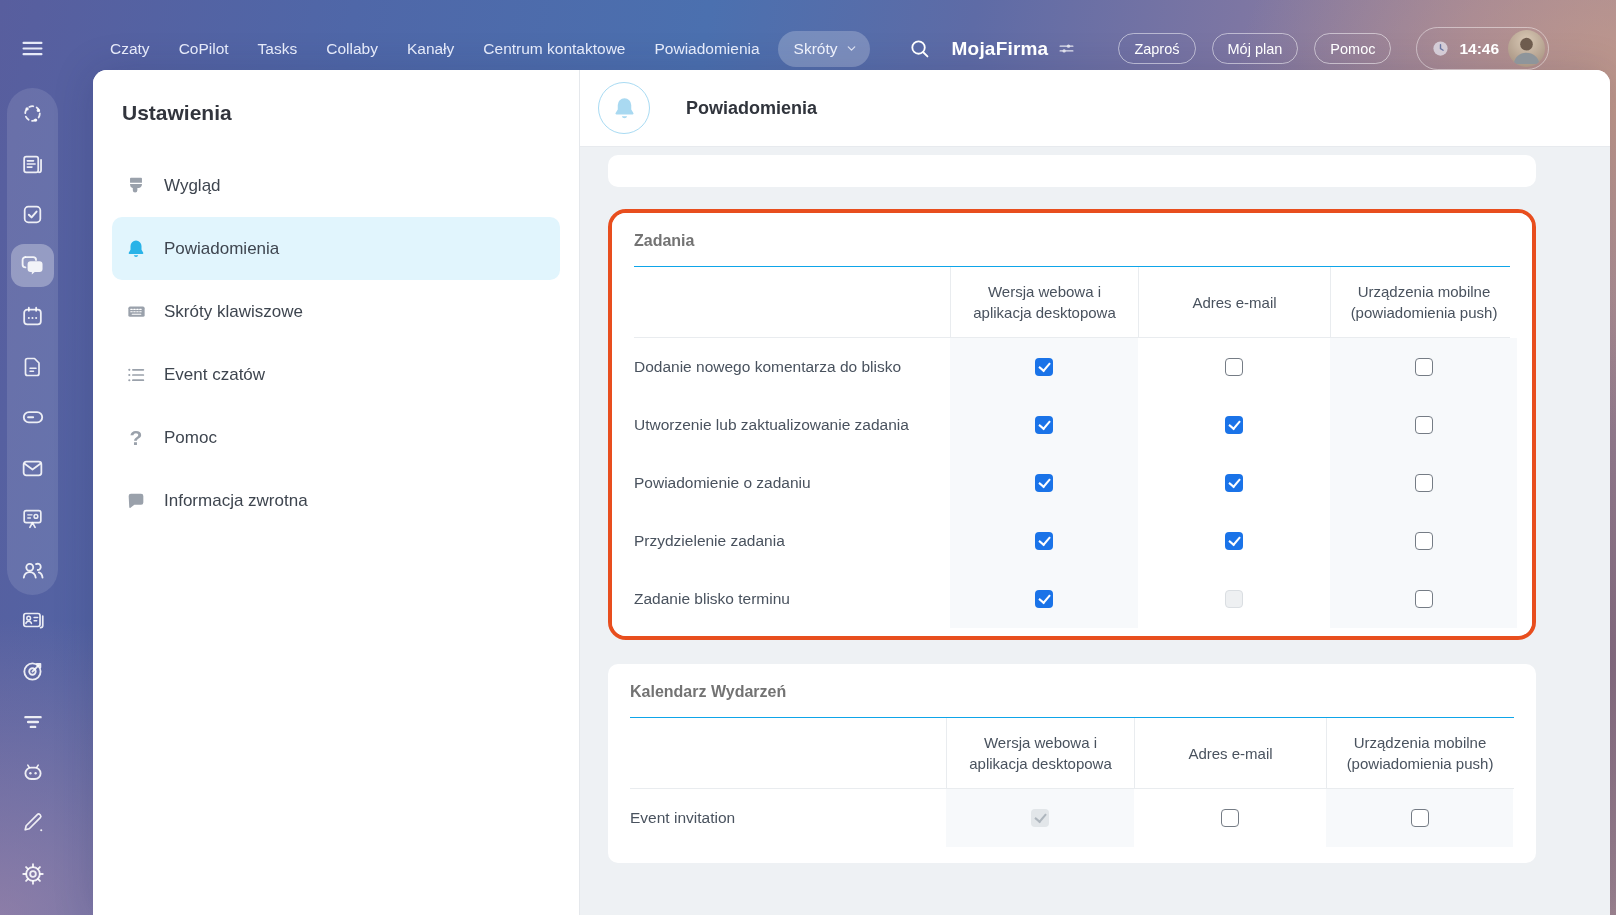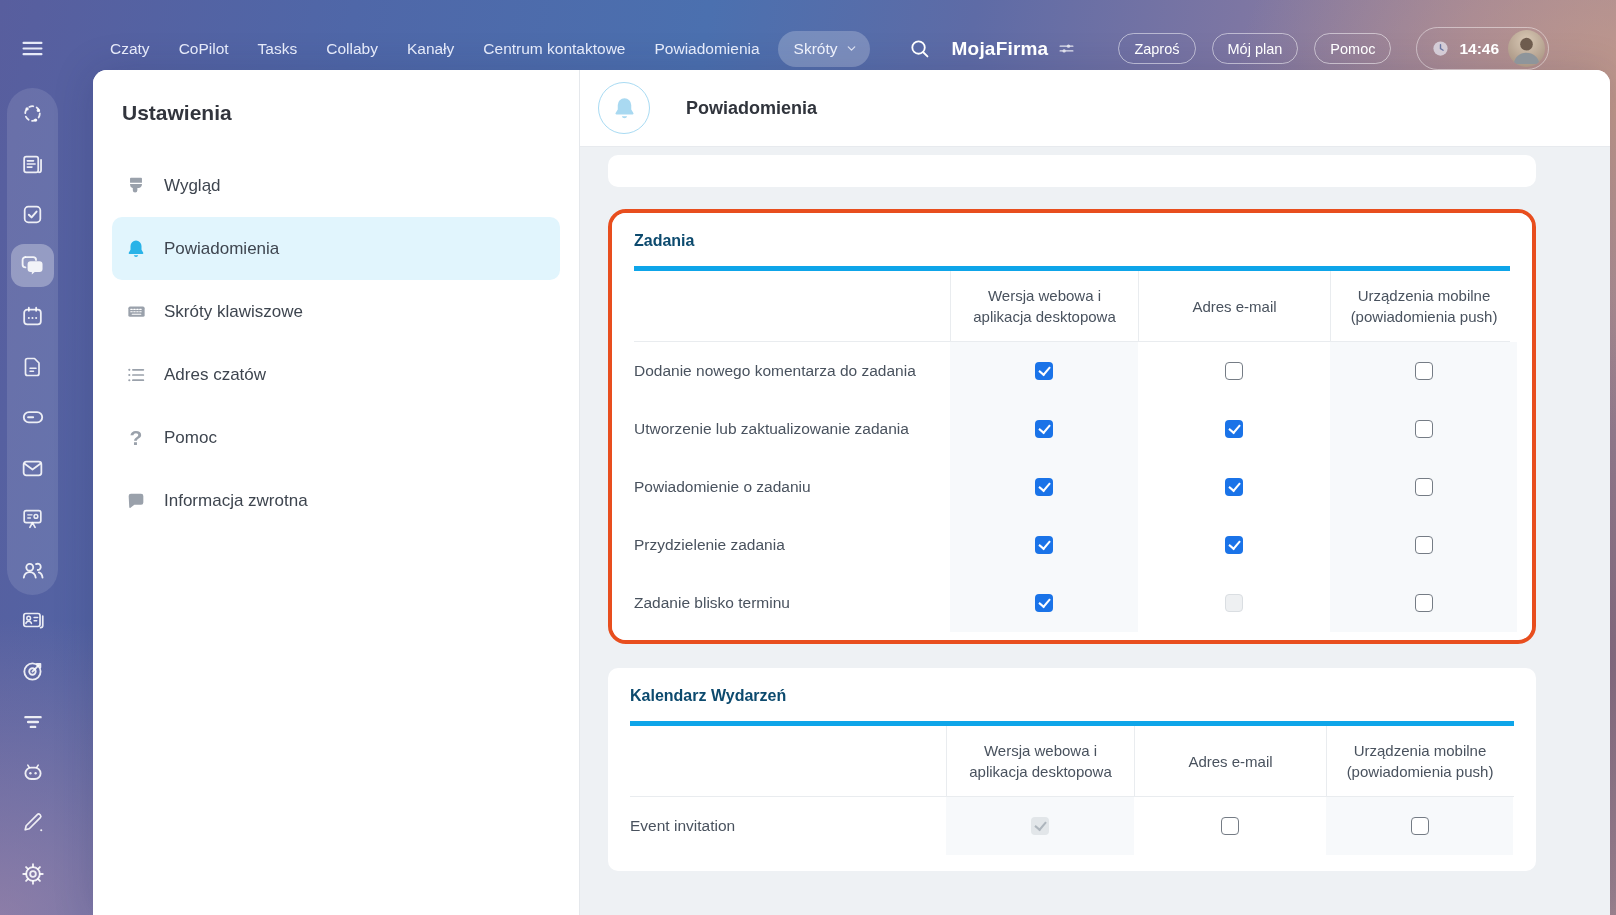--- a/index.html
+++ b/index.html
@@ -77,24 +77,24 @@
   .mode-options { display:flex; gap:30px; align-items:center; padding-bottom:3px; }
   .radio-opt { display:flex; align-items:center; gap:10px; font-size:16px; color:#49525e; cursor:pointer; }
   .radio { width:17px; height:17px; border:2px solid #70777f; border-radius:50%; background:#fff; position:relative; flex-shrink:0; }
   .radio.sel { border-color:#1a73e8; }
   .radio.sel::after { content:''; position:absolute; inset:2px; border-radius:50%; background:#1a73e8; }
 
   .sec-outer { margin-top:22px; }
   .sec-outer.hl { border:4px solid #e84e1e; border-radius:18px; overflow:hidden; background:#fff; }
   .sec-outer.hl .card { border-radius:0; padding-bottom:8px; }
   .sec-outer.plain { margin-top:24px; }
-  .section-title { font-size:16px; font-weight:600; color:#0c4a6e; margin:3px 0 16px; }
+  .section-title { font-size:16px; font-weight:600; color:#737373; margin:3px 0 16px; }
 
   .trow { display:grid; grid-template-columns:316px 188px 192px 187px; }
-  .thead { border-top:5px solid #0ea5e9; border-bottom:1px solid #e9ecef; }
+  .thead { border-top:1px solid #0ea5e9; border-bottom:1px solid #e9ecef; }
   .th { min-height:70px; display:flex; align-items:center; justify-content:center; text-align:center;
     font-size:15px; font-weight:500; color:#49525e; line-height:1.4; padding:8px 12px; }
   .thead .th + .th { border-left:1px solid #e9ecef; }
   .cell { height:58px; display:flex; align-items:center; justify-content:center; }
   .label-cell { justify-content:flex-start; font-size:15.5px; color:#49525e; padding-right:10px; }
   .brow .col-web, .brow .col-mobile { background:#f7f9fb; }
 
   .cb { width:18px; height:18px; border-radius:4px; position:relative; flex-shrink:0; }
   .cb.checked { background:#1a73e8; }
   .cb.checked::after, .cb.checked-disabled::after { content:''; position:absolute; left:5.8px; top:2.4px;
@@ -393,21 +393,21 @@
         </div>
         <div class="set-item">
           <span class="set-icn icn">
             <svg viewBox="0 0 24 24" width="22" height="22" fill="none" stroke="currentColor" stroke-linecap="round" stroke-linejoin="round" stroke-width="1.9">
               <path d="M8.6 6.3H20M8.6 12H20M8.6 17.7H20"></path>
               <circle cx="4.7" cy="6.3" r="1.2" fill="currentColor" stroke="none"></circle>
               <circle cx="4.7" cy="12" r="1.2" fill="currentColor" stroke="none"></circle>
               <circle cx="4.7" cy="17.7" r="1.2" fill="currentColor" stroke="none"></circle>
             </svg>
           </span>
-          <span>Adres czatów</span>
+          <span>Event czatów</span>
         </div>
         <div class="set-item">
           <span class="set-icn icn">
             <span class="qmark">?</span>
           </span>
           <span>Pomoc</span>
         </div>
         <div class="set-item">
           <span class="set-icn icn">
             <svg viewBox="0 0 24 24" width="22" height="22">
@@ -440,21 +440,21 @@
               <div class="section-title">Zadania</div>
               <div class="ntable">
                 <div class="trow thead">
                   <div class="th"></div>
                   <div class="th">Wersja webowa i aplikacja desktopowa</div>
                   <div class="th">Adres e-mail</div>
                   <div class="th">Urządzenia mobilne (powiadomienia push)</div>
                 </div>
                 <div class="tbody">
                   <div class="trow brow">
-                    <div class="cell label-cell">Dodanie nowego komentarza do zadania</div>
+                    <div class="cell label-cell">Dodanie nowego komentarza do blisko</div>
                     <div class="cell col-web">
                       <span class="cb checked"></span>
                     </div>
                     <div class="cell col-email">
                       <span class="cb unchecked"></span>
                     </div>
                     <div class="cell col-mobile">
                       <span class="cb unchecked"></span>
                     </div>
                   </div>

